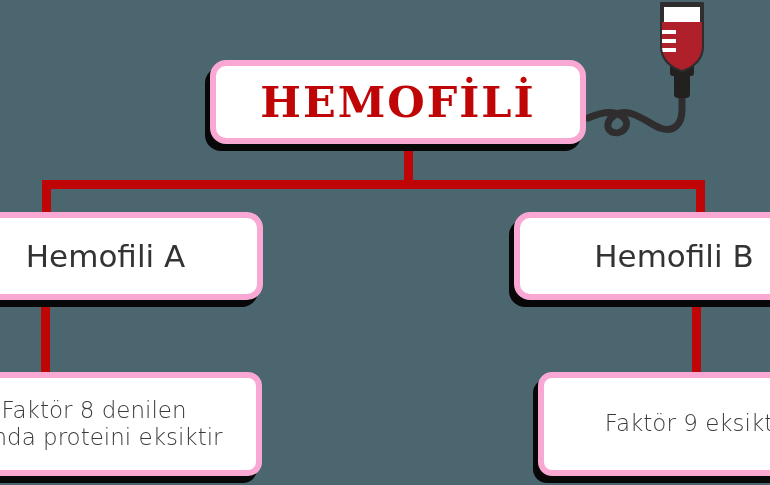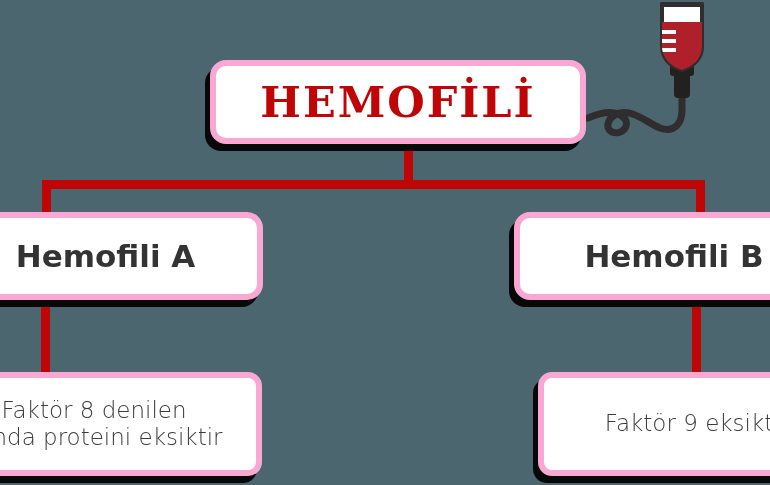--- a/index.html
+++ b/index.html
@@ -62,21 +62,21 @@
 
   
   .lvl2 {
     top: 212px;
     height: 88px;
     border-radius: 16px;
   }
   .lvl2 .txt {
     color: #333333;
     font-size: 31px;
-    font-weight: 700;
+    font-weight: 400;
   }
   #node-hemofili-a { left: -52px; width: 315px; }
   #node-hemofili-b { left: 514px; width: 320px; }
 
   
   .lvl3 {
     top: 372px;
     height: 104px;
     border-radius: 14px;
   }

